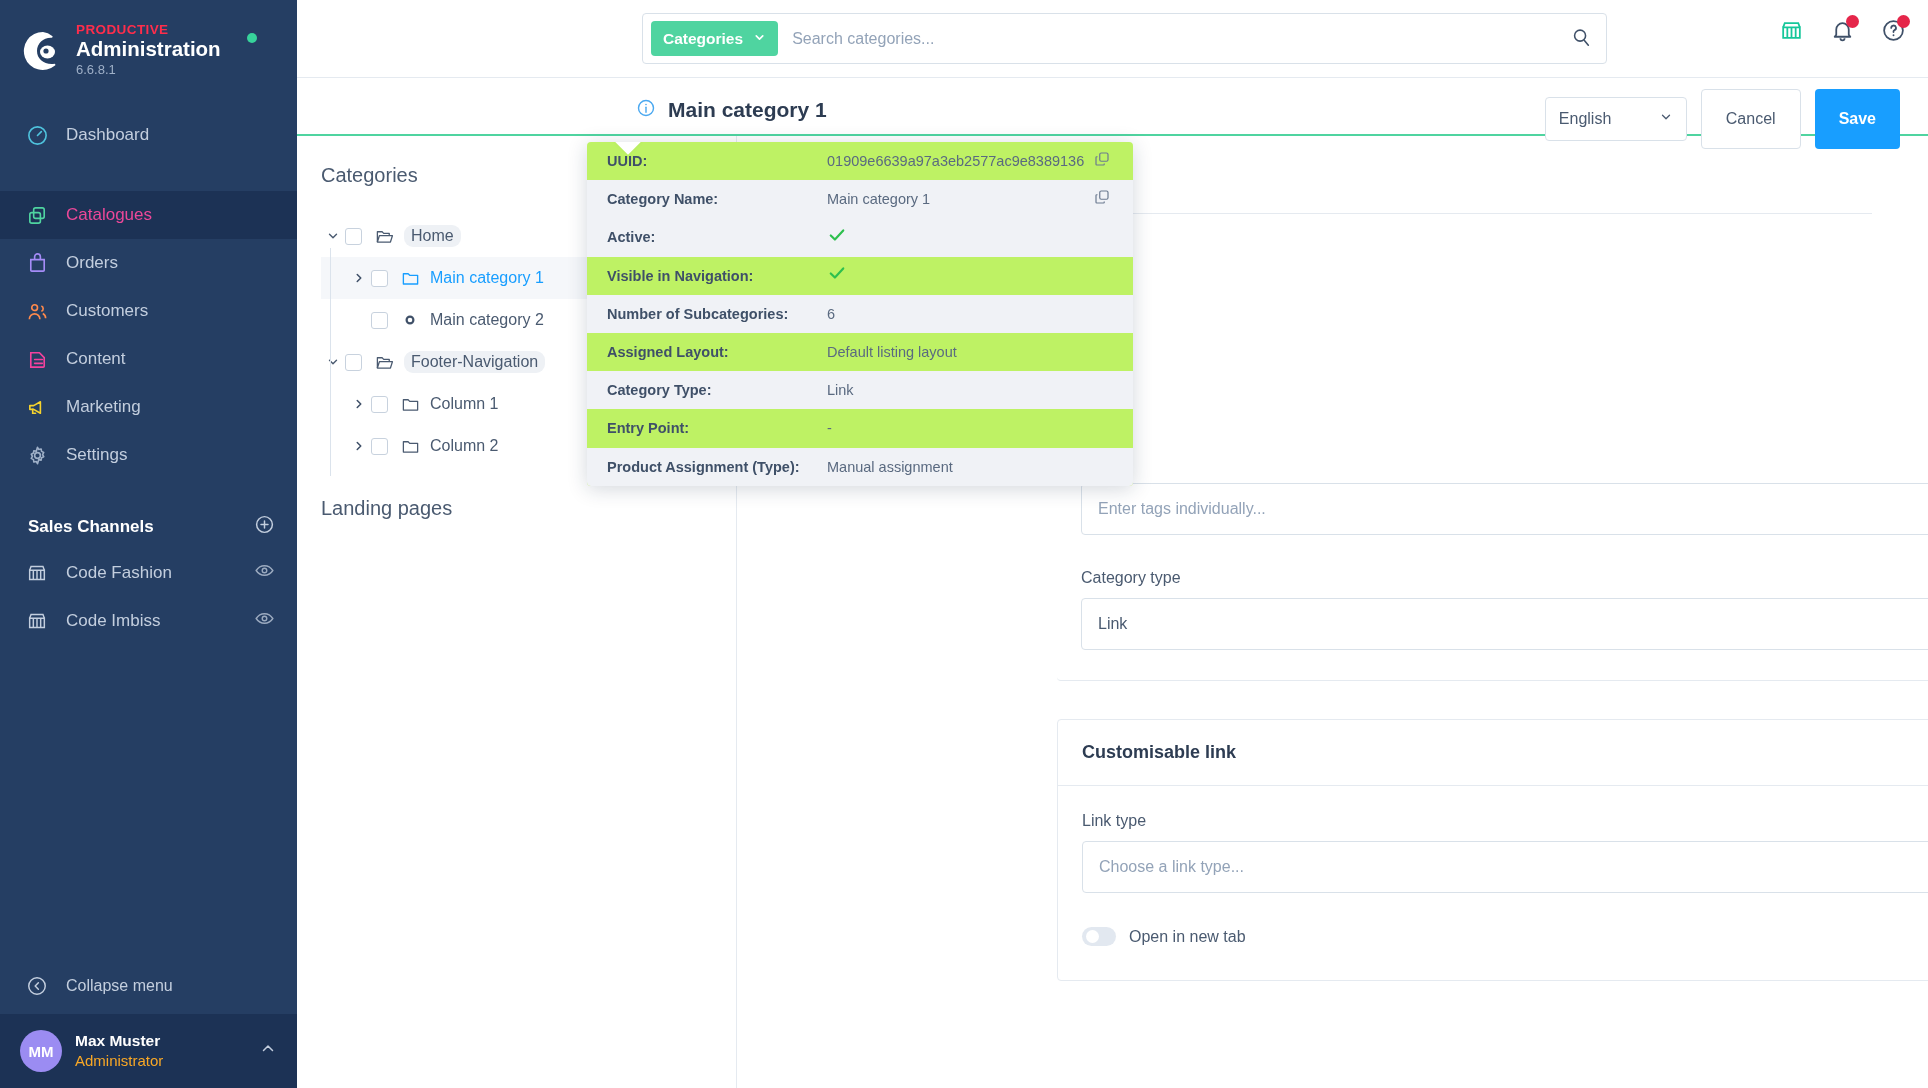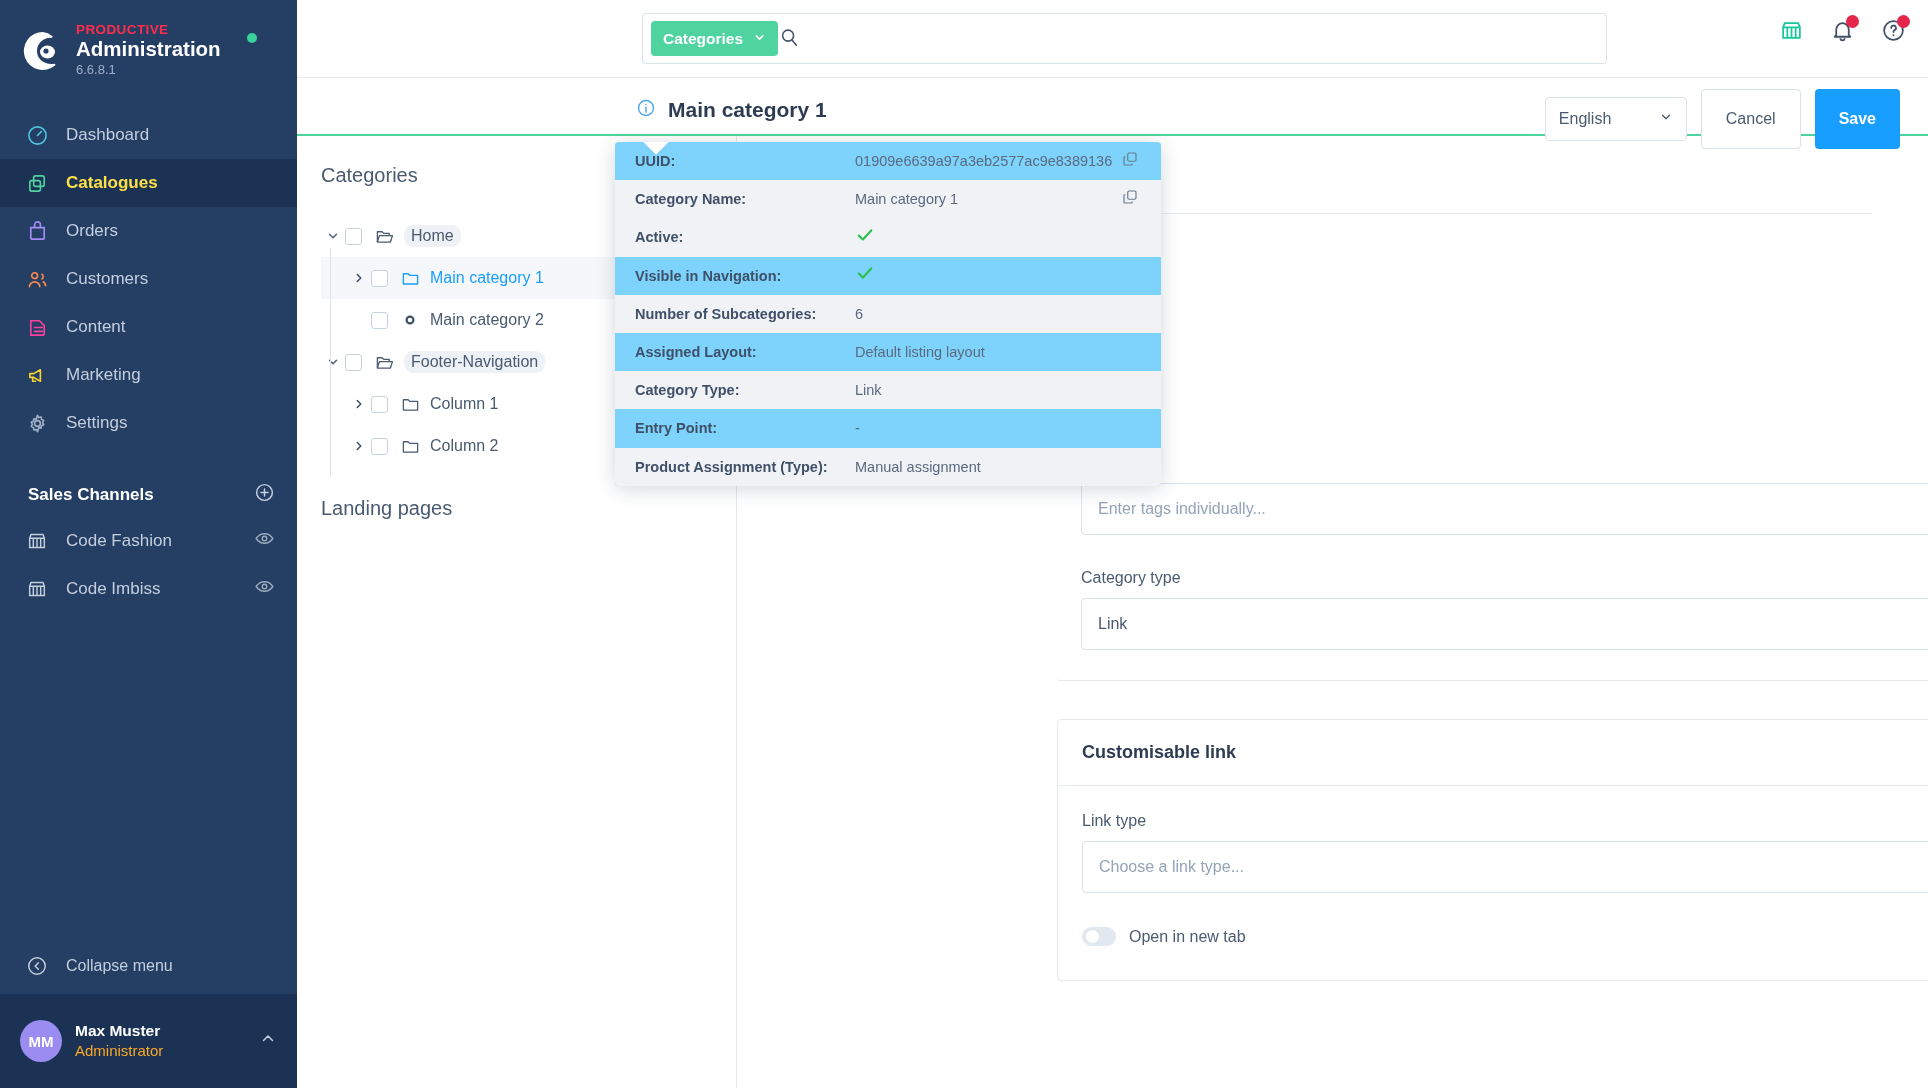--- a/index.html
+++ b/index.html
@@ -24,21 +24,21 @@
   .brand-title { color: #fff; font-size: 20.5px; font-weight: bold; line-height: 24px; }
   .brand-ver { color: #9fb0c8; font-size: 13px; line-height: 18px; }
   .brand-dot { width: 10px; height: 10px; border-radius: 50%; background: #37d39b; margin-left: 26px; margin-top: -26px; }
 
   .nav { margin-top: 14px; }
   .nav-item {
     display: flex; align-items: center;
     height: 48px; padding-left: 22px; cursor: pointer;
     color: #c3cede; font-size: 17px;
   }
-  .nav-item.active { background: #1c3255; color: #fde047; font-weight: bold; }
+  .nav-item.active { background: #1c3255; color: #ec4899; font-weight: normal; margin-top: 32px; }
   .nav-ico { width: 30px; flex: 0 0 30px; display: flex; align-items: center; justify-content: center; margin-right: 14px; }
   .nav-label { white-space: nowrap; }
 
   .sc-head {
     display: flex; align-items: center; justify-content: space-between;
     padding: 0 22px 0 28px; height: 44px; margin-top: 26px;
     color: #fff; font-size: 17px; font-weight: bold;
   }
   .sc-plus { cursor: pointer; }
   .sc-item {
@@ -48,21 +48,21 @@
   .sc-item .nav-ico { margin-right: 14px; }
   .sc-eye { margin-left: auto; opacity: .75; }
 
   .collapse {
     margin-top: auto; display: flex; align-items: center;
     height: 56px; padding-left: 22px; color: #c3cede; font-size: 16px; cursor: pointer;
   }
   .collapse .nav-ico { margin-right: 14px; }
 
   .userbar {
-    display: flex; align-items: center; height: 94px;
+    display: flex; align-items: center; height: 74px;
     padding: 0 20px; background: #1c3255; cursor: pointer;
   }
   .avatar {
     width: 42px; height: 42px; border-radius: 50%;
     background: #9b8cf2; color: #fff; font-size: 15px; font-weight: bold;
     display: flex; align-items: center; justify-content: center; flex: 0 0 42px;
   }
   .user-meta { margin-left: 13px; }
   .user-name { color: #fff; font-size: 15.5px; font-weight: bold; line-height: 20px; }
   .user-role { color: #f9a826; font-size: 15px; line-height: 20px; }
@@ -182,22 +182,22 @@
   }
   .active-toggle-abs { position: absolute; left: 1355px; top: 450px; }
 
   
   #popover-anchor {
     position: absolute; left: 636px; top: 98px;
     display: flex; align-items: center; gap: 12px; z-index: 40;
   }
   .pop-title { font-size: 21px; font-weight: bold; color: #2d3c52; }
   #popover {
-    position: absolute; left: 615px; top: 142px; width: 546px;
-    background: #7dd3fc; border-radius: 4px;
+    position: absolute; left: 587px; top: 142px; width: 546px;
+    background: #bef264; border-radius: 4px;
     box-shadow: 0 3px 20px rgba(20,40,70,.19);
     z-index: 50; overflow: hidden;
   }
   .pop-arrow {
     position: absolute; left: 32px; top: -9px; width: 18px; height: 18px;
     background: #fff; transform: rotate(45deg); box-shadow: -2px -2px 6px rgba(20,40,70,.07);
   }
   .pop-row { display: flex; align-items: center; height: 38.2px; padding: 0 20px; }
   .pop-row.alt { background: #f0f2f6; }
   .pop-key { width: 220px; flex: 0 0 220px; font-size: 14.5px; font-weight: bold; color: #3f5068; }
@@ -372,20 +372,21 @@
 <div id="topbar">
   <div class="searchwrap">
     <div class="cat-pill">
       <span>Categories</span>
       <span>
         <svg width="13" height="13" viewBox="0 0 24 24" fill="none" stroke="#fff" stroke-width="3">
           <path d="M6 9l6 6 6-6" stroke-linecap="round" stroke-linejoin="round"></path>
         </svg>
       </span>
     </div>
+    <input class="search-input" type="text" placeholder="Search categories..." style="">
     <span>
       <svg width="22" height="22" viewBox="0 0 24 24" fill="none" stroke="#3f5068" stroke-width="1.7">
         <circle cx="11" cy="10.5" r="6"></circle>
           <path d="M15.5 15.5L20 21" stroke-linecap="round"></path>
       </svg>
     </span>
   </div>
 
   <div class="topicons">
     <span class="topicon">

